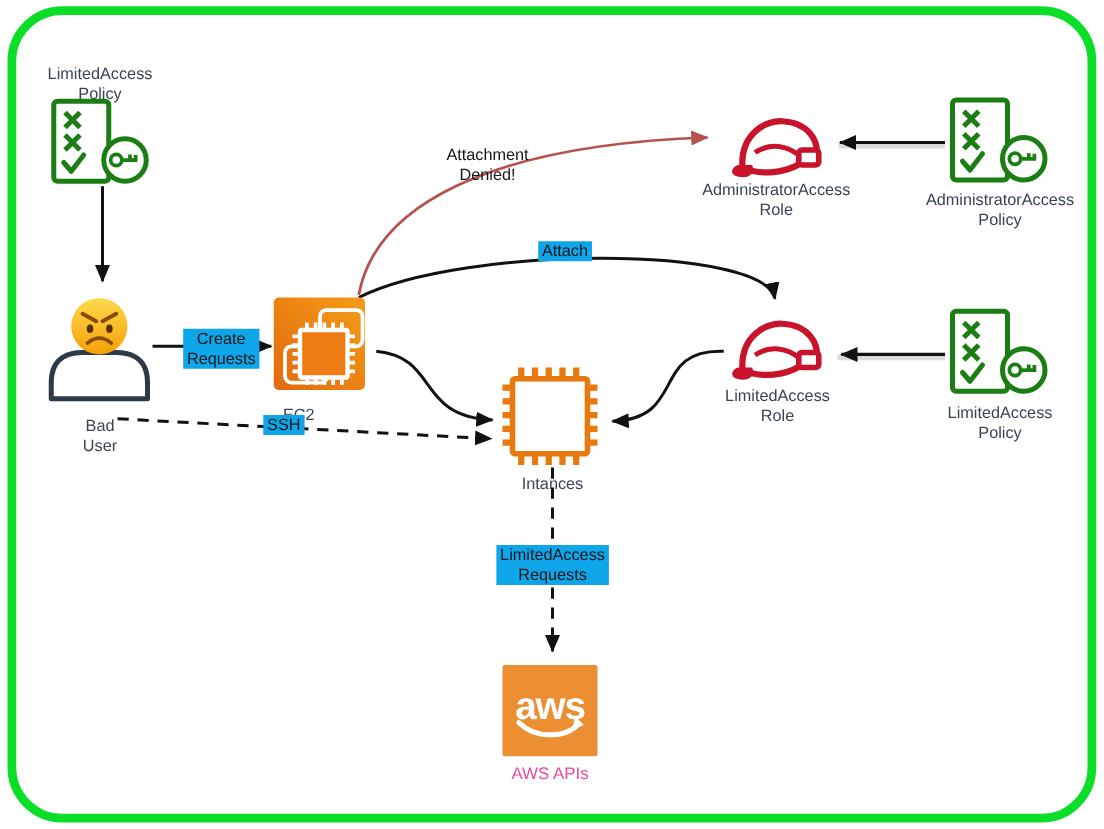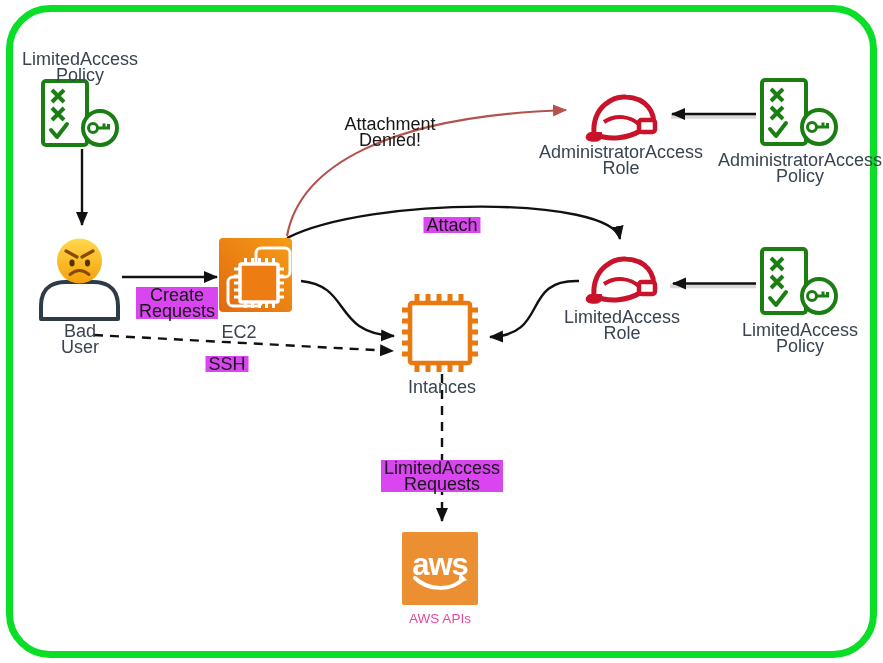--- a/index.html
+++ b/index.html
@@ -2,23 +2,23 @@
 <html><head>
 <meta charset="utf-8">
 <style>
   html,body{margin:0;padding:0;background:#fff;}
   .canvas{position:relative;width:883px;height:663px;background:#ffffff;overflow:hidden;
           font-family:"Liberation Sans",sans-serif;}
   .frame{position:absolute;left:6px;top:5px;right:6px;bottom:5px;
          border:7px solid #0ade26;border-radius:44px;}
   svg.layer{position:absolute;left:0;top:0;}
   .lbl{position:absolute;transform:translateX(-50%);text-align:center;
-       font-size:18px;line-height:16px;color:#3a4450;white-space:nowrap;}
+       font-size:13px;line-height:16px;color:#3a4450;white-space:nowrap;}
   .lbl.dark{color:#171717;}
-  .lbl.bg{background:#d946ef;padding:0 3px;margin-top:24px;}
+  .lbl.bg{background:#0ea5e9;padding:0 3px;}
   .aws-label{font-size:13.5px;color:#ec4899;}
 </style>
 </head>
 <body>
 
 <div class="canvas">
   <div class="frame"></div>
 
   <svg class="layer" width="883" height="663" viewBox="0 0 883 663">
     <defs>
@@ -123,21 +123,21 @@
       <path d="M415,578 C428,591 452,591 463,579" stroke="#ffffff" stroke-width="4" fill="none" stroke-linecap="round"></path>
       <path d="M458,584 L467,580 L460,573 Z" fill="#ffffff"></path>
     </g>
   </svg>
 
   <div class="lbl" style="left:80px;top:51px">
     <div>LimitedAccess</div>
     <div>Policy</div>
   </div>
 
-  <div class="lbl" style="left:80px;top:323px">
+  <div class="lbl" style="left:80px;top:333px">
     <div>Bad</div>
     <div>User</div>
   </div>
 
   <div class="lbl dark bg" style="left:177px;top:263px">
     <div>Create</div>
     <div>Requests</div>
   </div>
 
   <div class="lbl" style="left:239px;top:324px">EC2</div>

